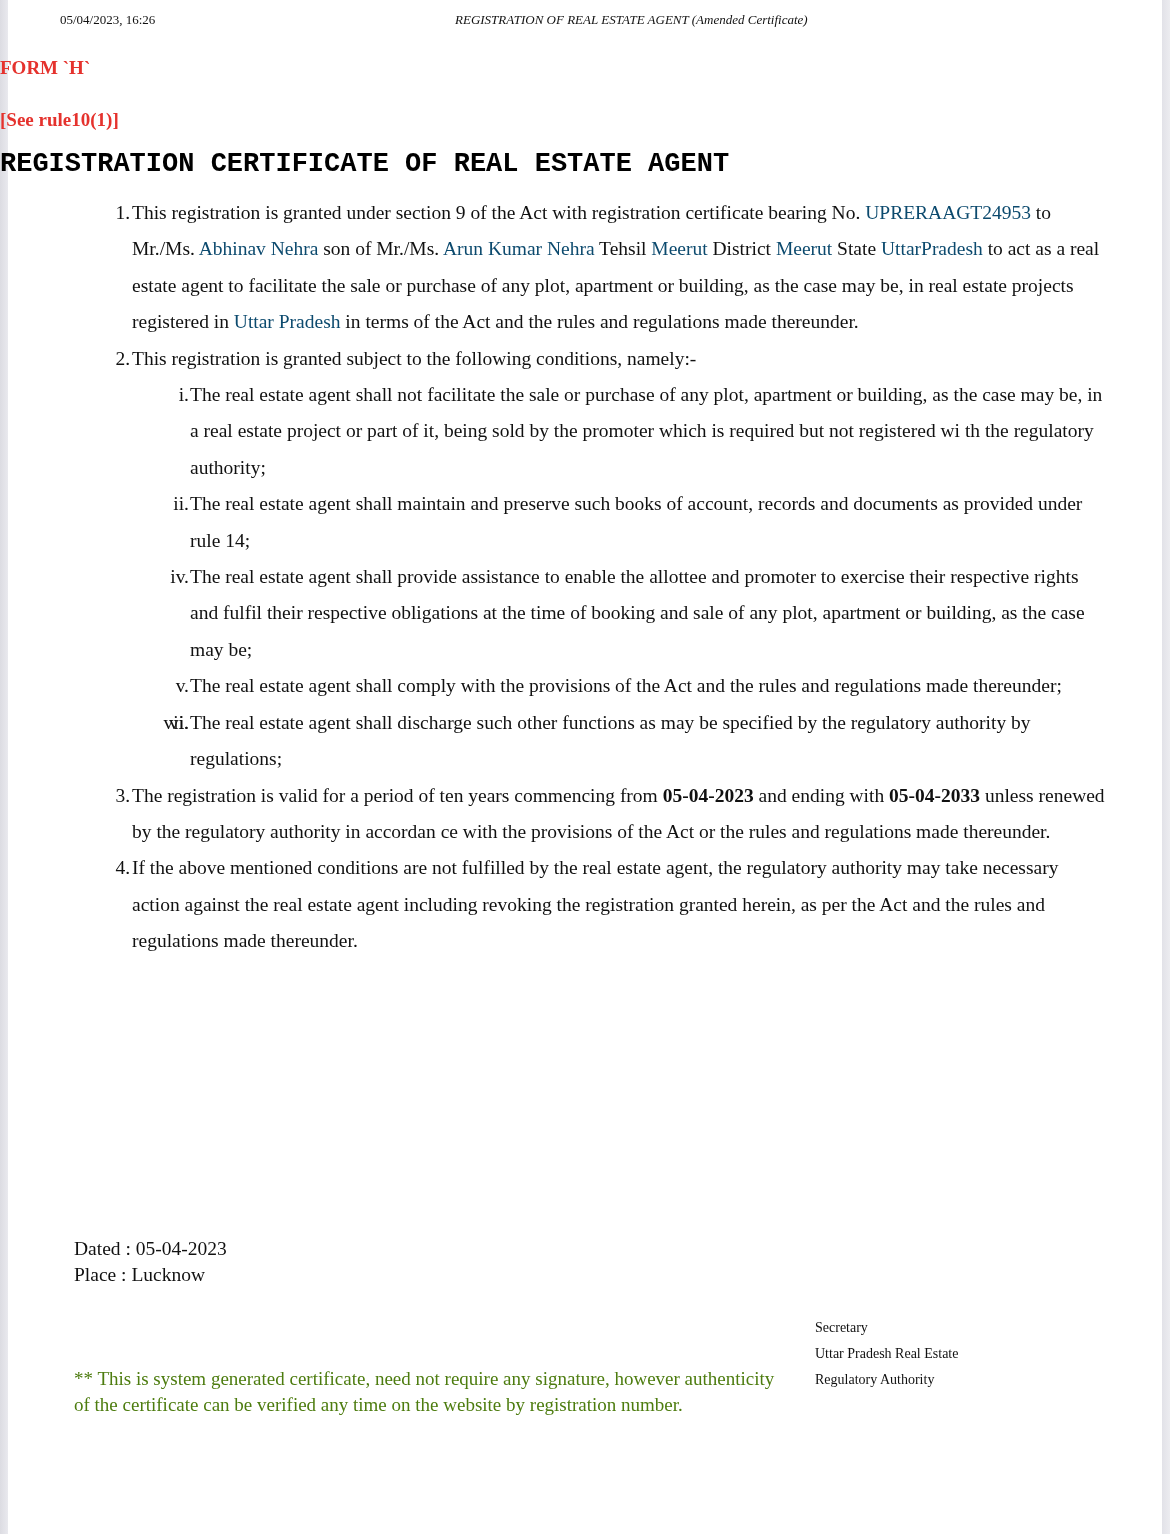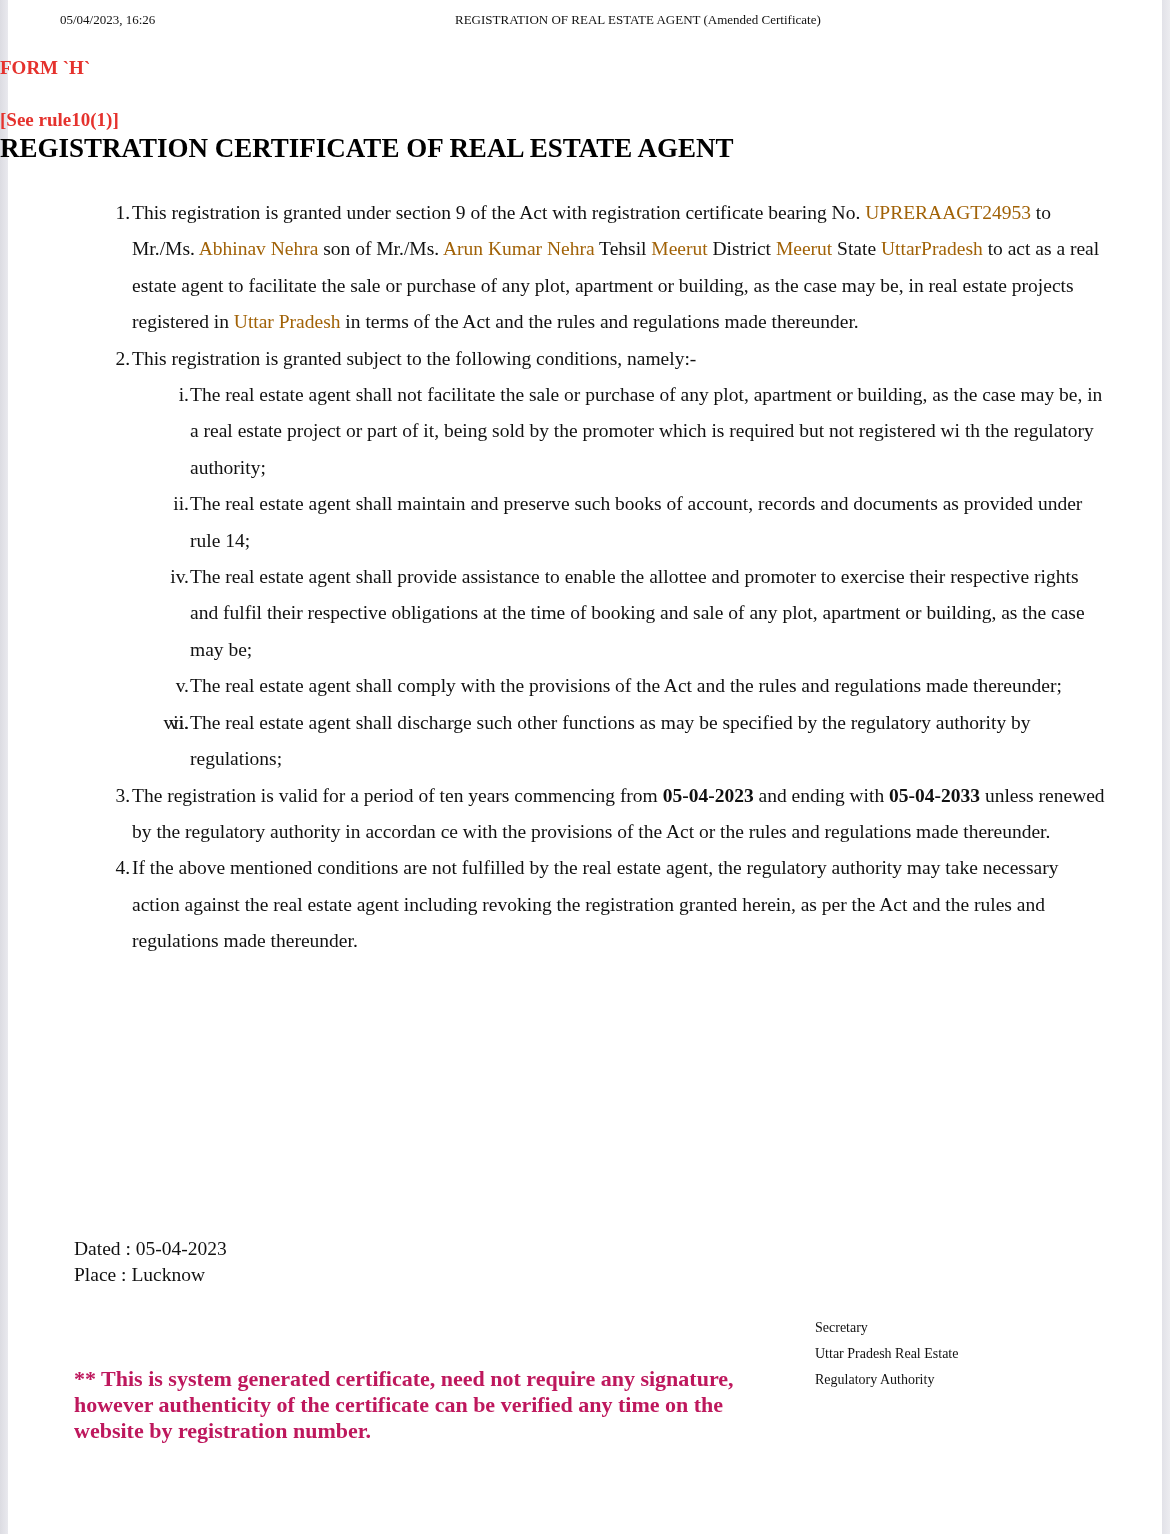--- a/index.html
+++ b/index.html
@@ -18,49 +18,49 @@
     }
     .edge-right {
       position: absolute; right: 0; top: 0; bottom: 0; width: 8px;
       background: linear-gradient(to right, #e2e2e8, #ececf0);
     }
     .hdr {
       position: absolute; top: 12px; left: 60px; right: 60px;
       font-size: 13px; height: 20px;
     }
     .hdr .ts { position: absolute; left: 0; top: 0; }
-    .hdr .ttl { position: absolute; left: 395px; top: 0; }
-    .red { color: #a16207; }
+    .hdr .ttl { position: absolute; left: 395px; top: 0; font-style: italic; }
+    .red { color: #0c4a6e; }
     .form-head {
       position: absolute; top: 56px; left: 0; right: 0; text-align: left;
     }
     .form-head .l1 { font-weight: bold; font-size: 19px; line-height: 24px; color: #e5322d; }
     .form-head .l2 { font-weight: bold; font-size: 19px; line-height: 24px; color: #e5322d; margin-top: 28px; }
-    .form-head .l3 { font-weight: bold; font-size: 27px; line-height: 32px; margin-top: 0; color: #000; }
+    .form-head .l3 { font-weight: bold; font-size: 27px; line-height: 32px; margin-top: 16px; color: #000; font-family: Liberation Mono, monospace; }
 
     .body {
       position: absolute; top: 195px; left: 92px; width: 1015px;
       font-size: 19.5px; line-height: 36.4px;
     }
     .item { position: relative; padding-left: 40px; }
     .item .num { position: absolute; left: 0; width: 38px; text-align: right; }
     .sub { position: relative; padding-left: 98px; }
     .sub .num { position: absolute; left: 0; width: 97px; text-align: right; }
     b { font-weight: bold; }
 
     .dated {
       position: absolute; top: 1236px; left: 74px; font-size: 19.5px; line-height: 26px;
     }
     .sign {
       position: absolute; top: 1315px; left: 815px; width: 258px;
       text-align: left; font-size: 14px; line-height: 26px;
     }
     .notice {
       position: absolute; top: 1366px; left: 74px; width: 720px;
-      font-size: 22px; line-height: 26px; font-weight: bold; color: #be185d;
+      font-size: 19px; line-height: 26px; font-weight: normal; color: #4d7c0f;
     }
   </style>
 </head>
 <body>
 
 <div class="edge-left"></div>
 <div class="edge-right"></div>
 
 <div class="hdr">
   <span class="ts">05/04/2023, 16:26</span>

